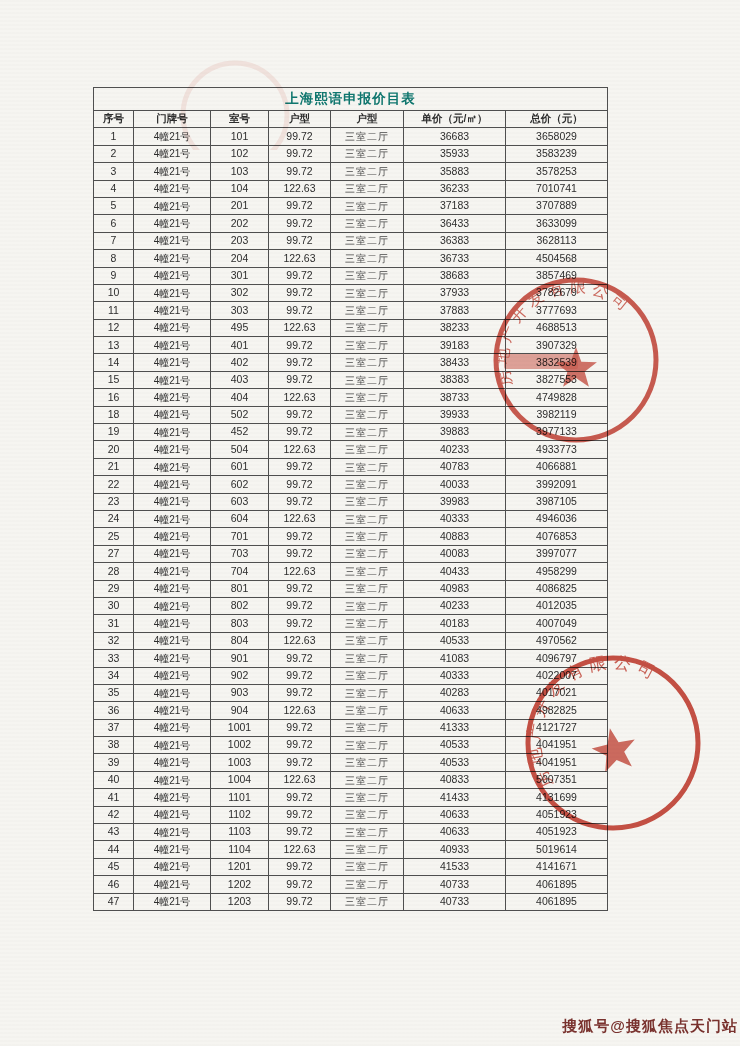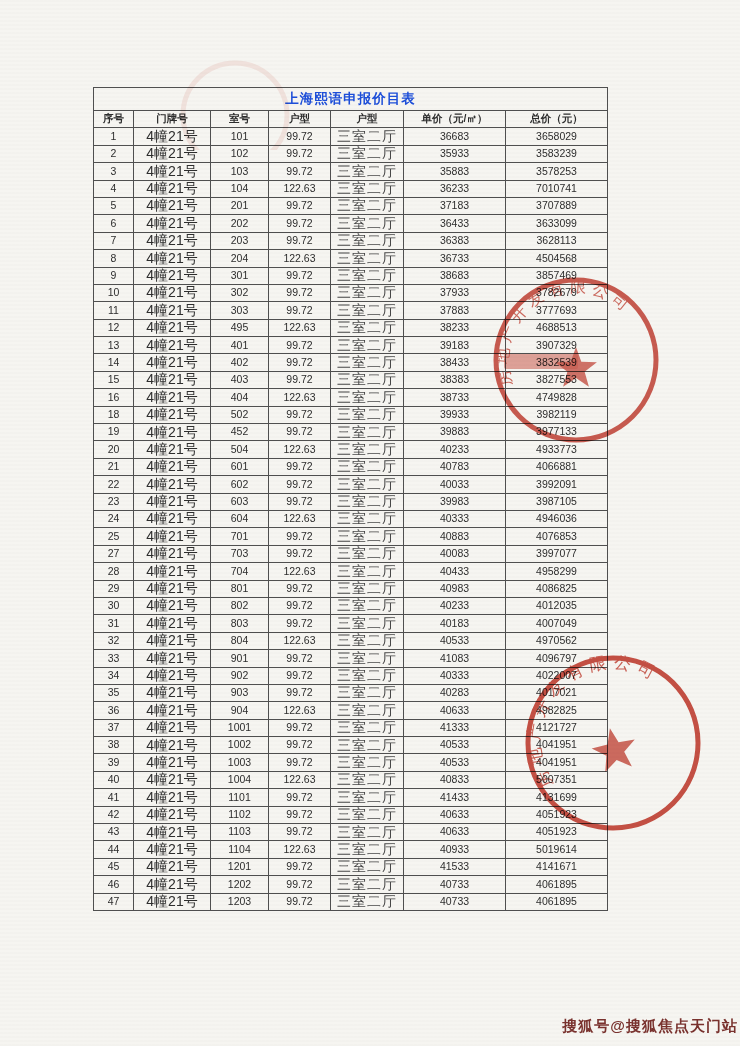--- a/index.html
+++ b/index.html
@@ -16,33 +16,33 @@
     background:transparent;
   }
   .price-table th,.price-table td{
     border:1px solid #4f4f4f;
     text-align:center;vertical-align:middle;
     font-size:10.5px;color:#2d2d2d;
     padding:0;height:16.4px;line-height:1.1;
     white-space:nowrap;overflow:hidden;
   }
   .price-table th.title-cell{
-    font-size:13.5px;font-weight:bold;height:22px;color:#1d4ed8;
+    font-size:13.5px;font-weight:bold;height:22px;color:#0f766e;
     letter-spacing:1px;
   }
   .price-table thead tr.head-row th{font-weight:bold;font-size:10.5px;color:#2d2d2d;margin-top:26px;}
   .price-table col.c-seq{width:40px;}
   .price-table col.c-door{width:77px;}
   .price-table col.c-room{width:58px;}
   .price-table col.c-area{width:62px;}
   .price-table col.c-layout{width:73px;}
   .price-table col.c-unit{width:102px;}
   .price-table col.c-total{width:102px;}
-  .price-table tbody td:nth-child(5){font-size:14px;color:#474747;letter-spacing:1px;}
-  .price-table tbody td:nth-child(2){font-size:14px;margin-top:43px;}
+  .price-table tbody td:nth-child(5){font-size:10px;color:#474747;letter-spacing:1px;}
+  .price-table tbody td:nth-child(2){font-size:10px;margin-top:43px;}
   .stamp{position:absolute;mix-blend-mode:multiply;pointer-events:none;}
   .watermark{
     position:absolute;right:2px;bottom:10px;
     font-size:15px;font-weight:bold;color:#79322e;letter-spacing:1px;
   }
 </style>
 </head>
 <body>
 
 <div class="page-noise"></div>

